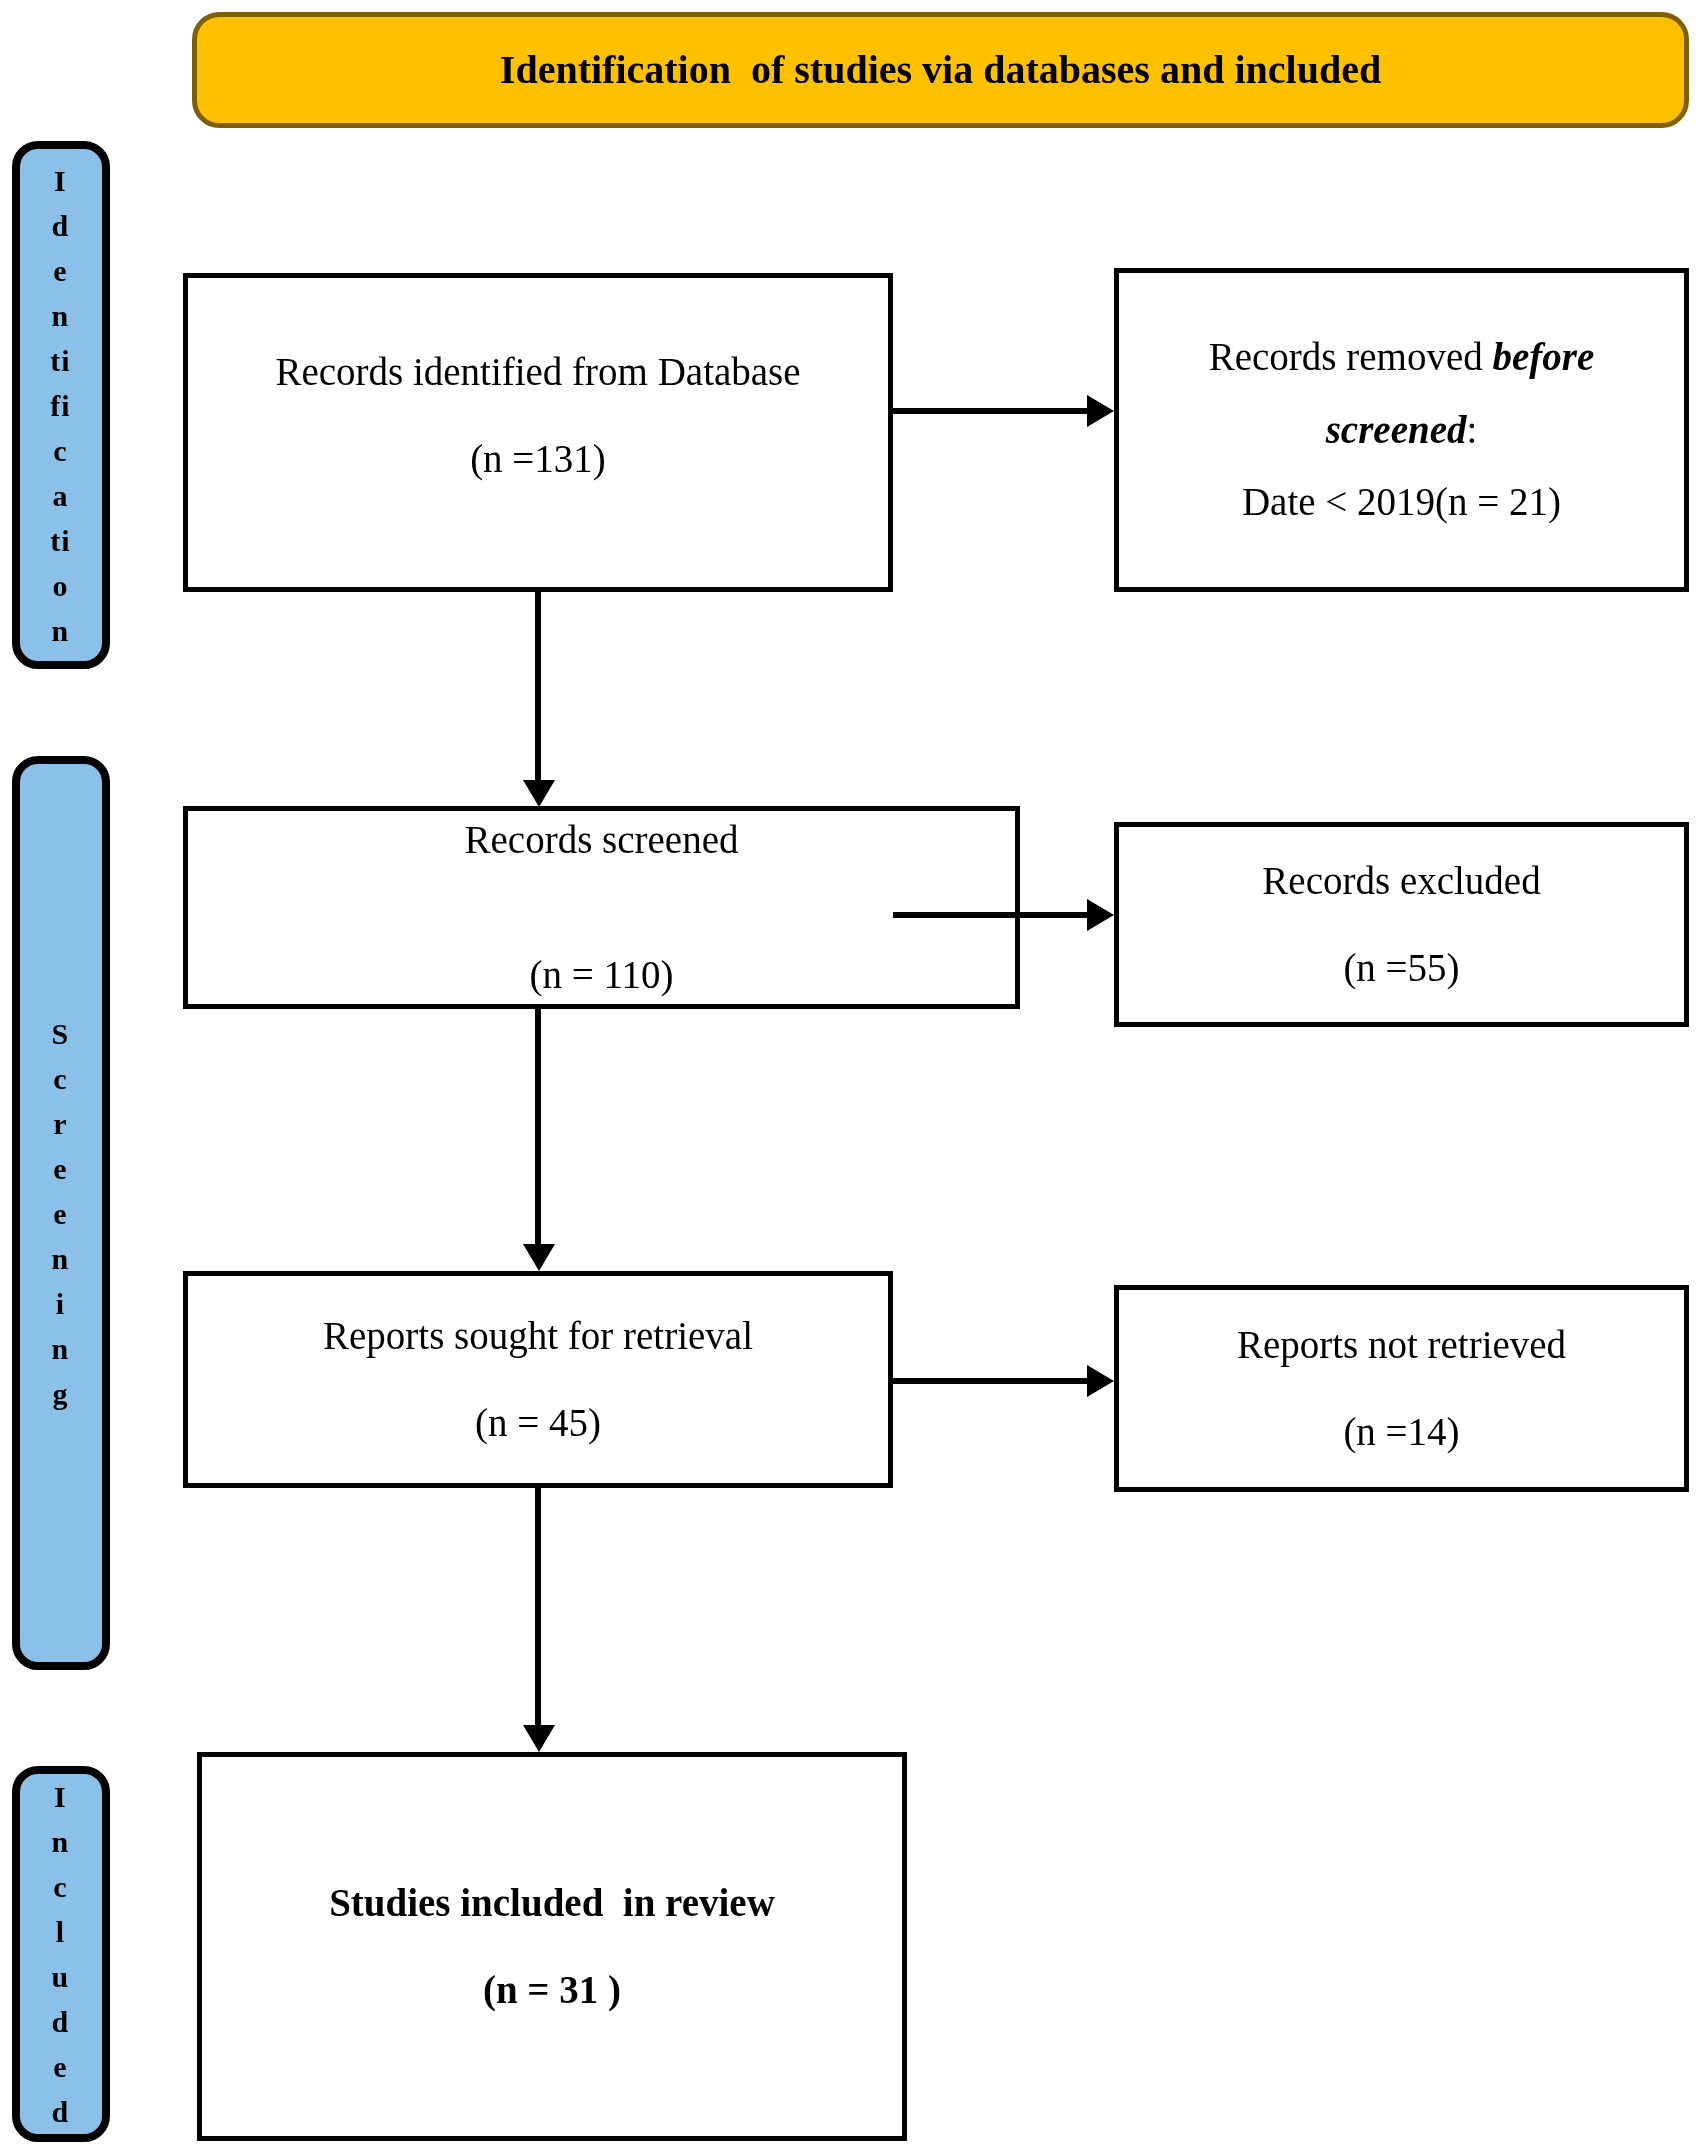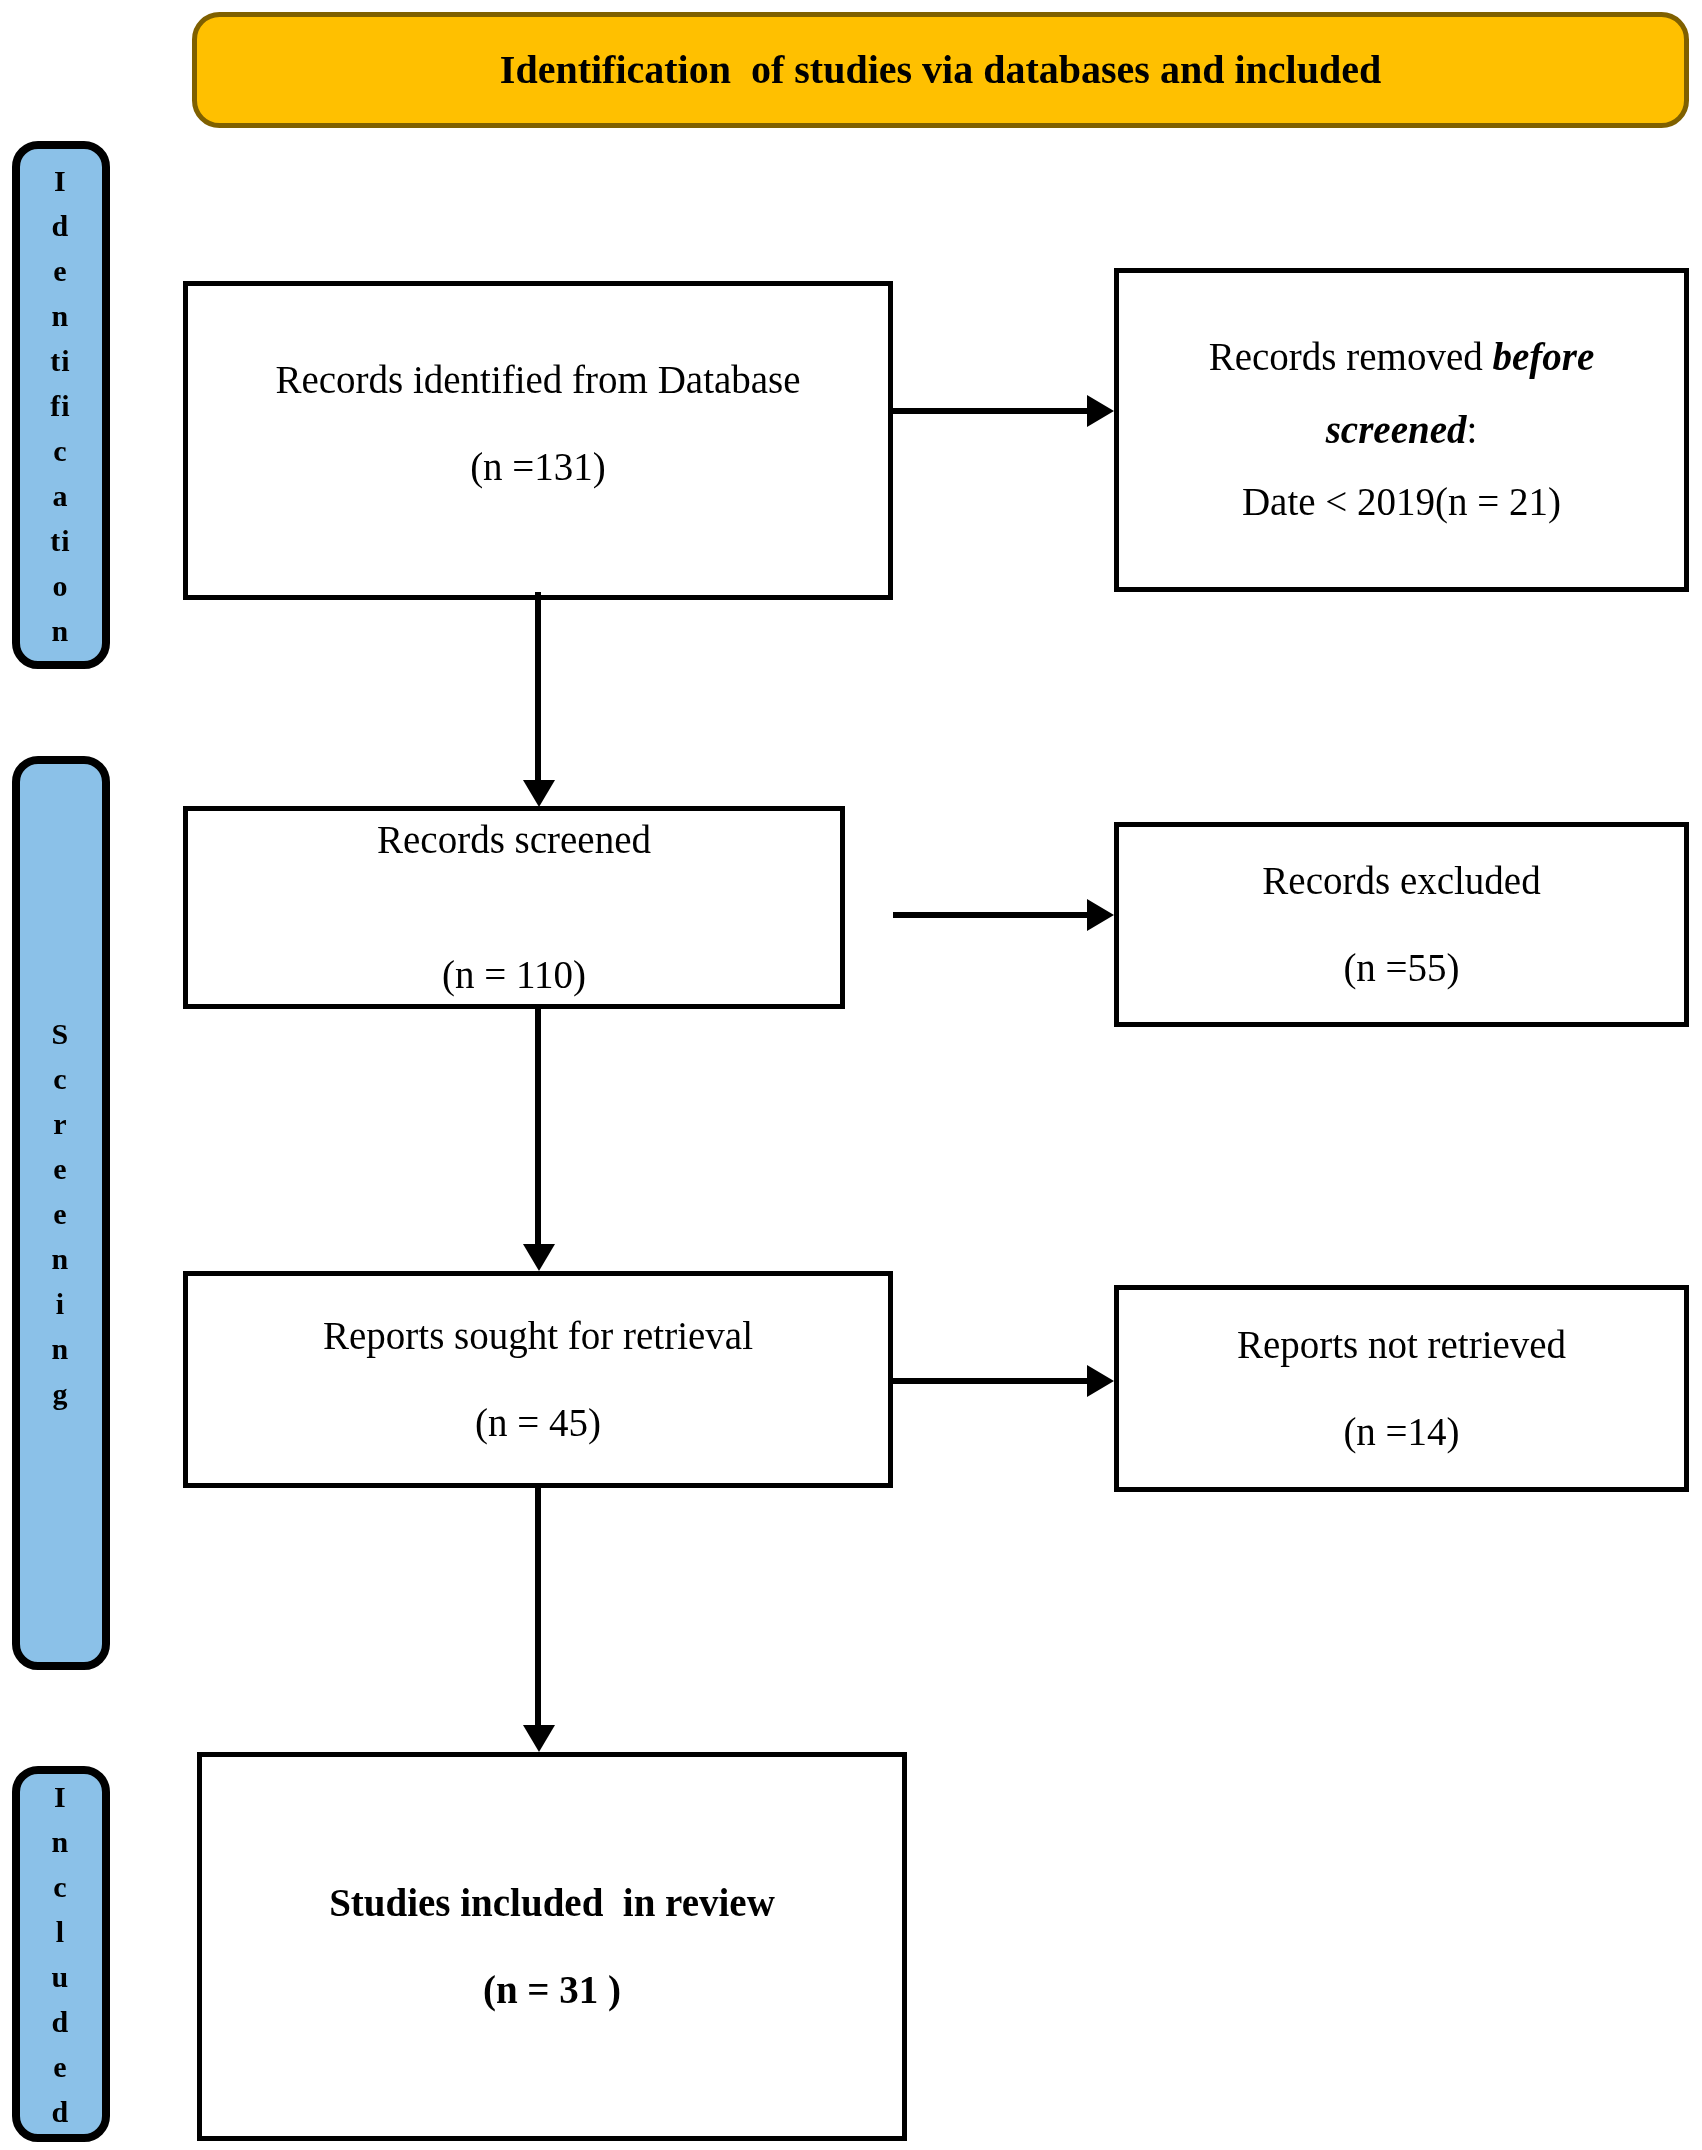--- a/index.html
+++ b/index.html
@@ -41,24 +41,24 @@
   
   .box{
     position:absolute;
     box-sizing:border-box;
     background:#ffffff;
     border:5.7px solid #000;
     display:flex;flex-direction:column;align-items:center;justify-content:center;
     font-size:39px;text-align:center;
   }
   .box .line{margin:23px 0;line-height:1.05;white-space:pre-wrap;}
-  #box-identified{left:183px;top:281px;width:710px;height:319px;padding-bottom:34px;}
+  #box-identified{left:183px;top:273px;width:710px;height:319px;padding-bottom:34px;}
   #box-removed{left:1114px;top:268px;width:575px;height:324px;}
   #box-removed .line{margin:16px 0;}
-  #box-screened{left:183px;top:806px;width:662px;height:203px;gap:48px;}
+  #box-screened{left:183px;top:806px;width:837px;height:203px;gap:48px;}
   #box-excluded{left:1114px;top:822px;width:575px;height:205px;}
   #box-sought{left:183px;top:1271px;width:710px;height:217px;}
   #box-notretrieved{left:1114px;top:1285px;width:575px;height:207px;}
   #box-included{left:197px;top:1752px;width:710px;height:389px;font-weight:bold;}
   .it{font-style:italic;font-weight:bold;}
   
   .vshaft{position:absolute;width:6.3px;background:#000;}
   .hshaft{position:absolute;height:6.3px;background:#000;}
   #v1{left:535px;top:592px;height:189px;}
   #v2{left:535px;top:1009px;height:238px;}

